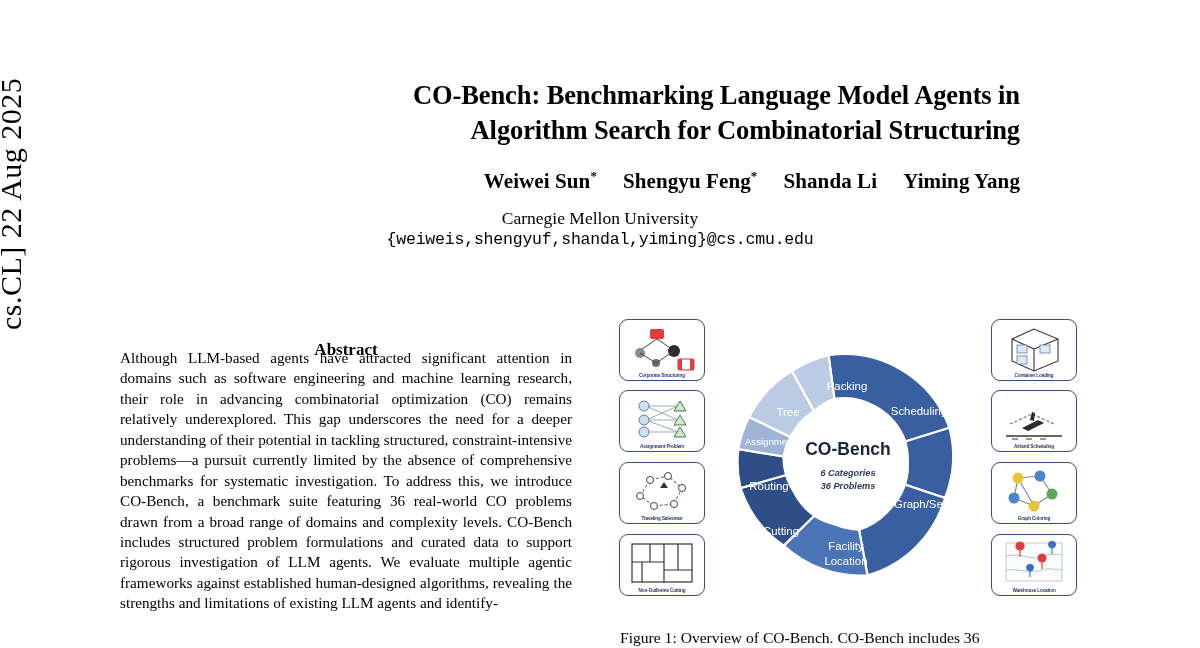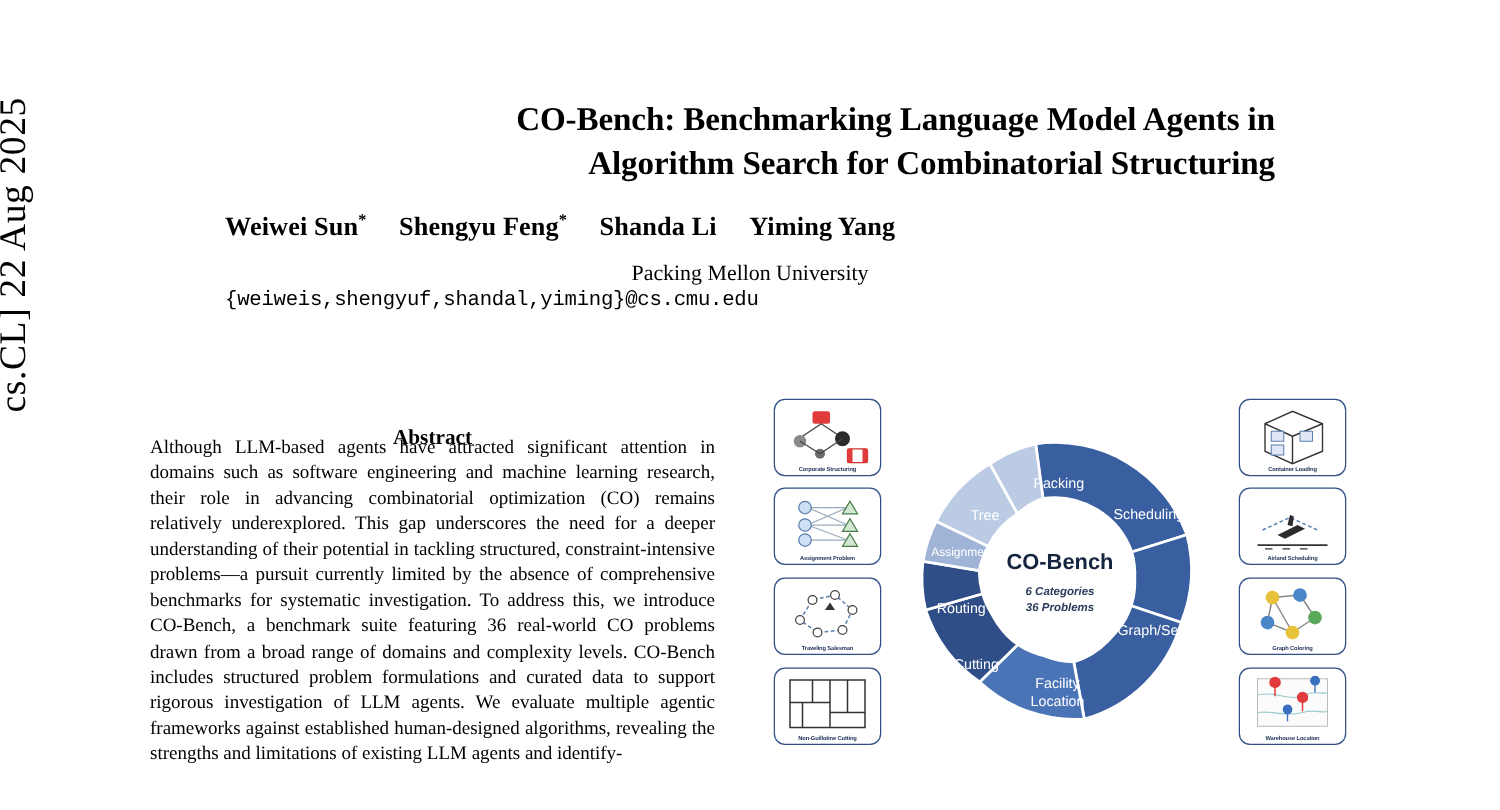--- a/index.html
+++ b/index.html
@@ -50,21 +50,21 @@
     font-weight: bold;
     line-height: 1.33;
     letter-spacing: -0.1px;
   }
 
   .authors {
     position: absolute;
     left: 180px;
     top: 168px;
     width: 840px;
-    text-align: left;
+    text-align: right;
     font-size: 21px;
     font-weight: bold;
     letter-spacing: 0.1px;
   }
   .authors .sep {
     display: inline-block;
     width: 26px;
   }
   .authors sup {
     font-size: 13px;
@@ -79,20 +79,21 @@
     width: 840px;
     text-align: center;
     font-size: 17.5px;
   }
 
   .email {
     position: absolute;
     left: 180px;
     top: 230px;
     width: 840px;
+    text-align: center;
     font-family: "Liberation Mono", monospace;
     font-size: 16.5px;
     letter-spacing: -0.2px;
   }
 
   
   .abstract-head {
     position: absolute;
     left: 120px;
     top: 340px;
@@ -198,21 +199,21 @@
 
   <div class="title">
     <div>CO-Bench: Benchmarking Language Model Agents in</div>
     <div>Algorithm Search for Combinatorial Structuring</div>
   </div>
 
   <div class="authors">
     <span>Weiwei Sun</span><sup>*</sup><span class="sep"></span><span>Shengyu Feng</span><sup>*</sup><span class="sep"></span><span>Shanda Li</span><span class="sep"></span><span>Yiming Yang</span>
   </div>
 
-  <div class="affil">Packing Mellon University</div>
+  <div class="affil">Carnegie Mellon University</div>
   <div class="email">{weiweis,shengyuf,shandal,yiming}@cs.cmu.edu</div>
 
   <div class="abstract-head">Abstract</div>
   <div class="abstract-body">Although LLM-based agents have attracted significant attention in domains such as software engineering and machine learning research, their role in advancing combinatorial optimization (CO) remains relatively underexplored. This gap underscores the need for a deeper understanding of their potential in tackling structured, constraint-intensive problems—a pursuit currently limited by the absence of comprehensive benchmarks for systematic investigation. To address this, we introduce CO-Bench, a benchmark suite featuring 36 real-world CO problems drawn from a broad range of domains and complexity levels. CO-Bench includes structured problem formulations and curated data to support rigorous investigation of LLM agents. We evaluate multiple agentic frameworks against established human-designed algorithms, revealing the strengths and limitations of existing LLM agents and identify-</div>
 
   <div class="figure">
     <svg class="fig-frame" viewBox="0 0 460 297" xmlns="http://www.w3.org/2000/svg">
       <defs>
         <clipPath id="cp">
             <rect x="0" y="0" width="460" height="297"></rect>
@@ -365,14 +366,15 @@
         <path d="M14,32 C26,30 36,36 50,32 C60,29 66,33 70,31" fill="none" stroke="#9cc" stroke-width="0.9"></path>
         <path d="M28,12 a4,4 0 1,1 0.1,0 M28,12 l0,7" fill="#e23b3b" stroke="#e23b3b" stroke-width="1.2"></path>
         <path d="M50,24 a4,4 0 1,1 0.1,0 M50,24 l0,7" fill="#e23b3b" stroke="#e23b3b" stroke-width="1.2"></path>
         <path d="M38,33 a3.4,3.4 0 1,1 0.1,0 M38,33 l0,6" fill="#3a6fc0" stroke="#3a6fc0" stroke-width="1.1"></path>
         <path d="M60,10 a3.4,3.4 0 1,1 0.1,0 M60,10 l0,6" fill="#3a6fc0" stroke="#3a6fc0" stroke-width="1.1"></path>
       </svg>
       <div class="cap">Warehouse Location</div>
     </div>
   </div>
 
+  <div class="fig-caption">Figure 1: Overview of CO-Bench. CO-Bench includes 36</div>
 
 </div>
 
 </body></html>

